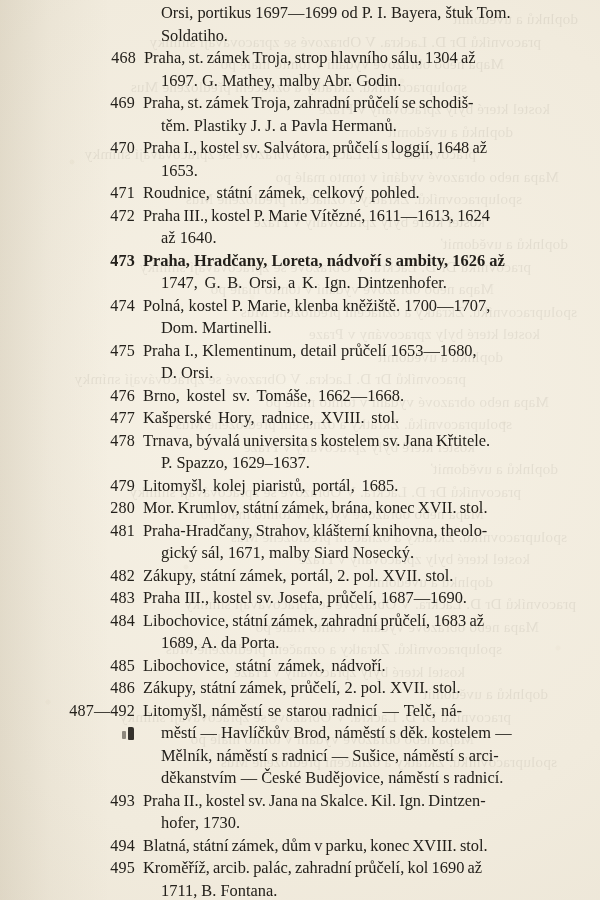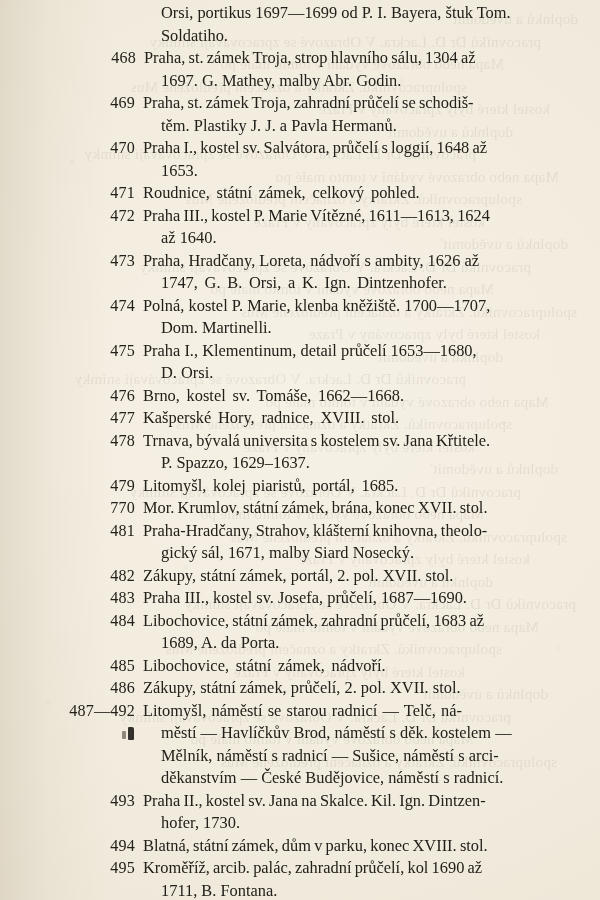--- a/index.html
+++ b/index.html
@@ -207,21 +207,21 @@
         <span class="num">471</span>
         <span class="txt ws2">Roudnice, státní zámek, celkový pohled.</span>
       </div>
       <div class="line" style="position: absolute; left: 0px; top: 204.5px; width: 600px;">
         <span class="num">472</span>
         <span class="txt wsn">Praha III., kostel P. Marie Vítězné, 1611—1613, 1624</span>
       </div>
       <div class="line" style="position: absolute; left: 0px; top: 227px; width: 600px;">
         <span class="txt indent ">až 1640.</span>
       </div>
-      <div class="line" style="position: absolute; left: 0px; top: 249.5px; width: 600px;">
+      <div class="line" style="position: absolute; left: 0px; top: 249.5px; width: 600px; font-weight: bold;">
         <span class="num">473</span>
         <span class="txt ">Praha, Hradčany, Loreta, nádvoří s ambity, 1626 až</span>
       </div>
       <div class="line" style="position: absolute; left: 0px; top: 272px; width: 600px;">
         <span class="txt indent ws2">1747, G. B. Orsi, a K. Ign. Dintzenhofer.</span>
       </div>
       <div class="line" style="position: absolute; left: 0px; top: 294.5px; width: 600px;">
         <span class="num">474</span>
         <span class="txt ">Polná, kostel P. Marie, klenba kněžiště. 1700—1707,</span>
       </div>
@@ -248,21 +248,21 @@
         <span class="txt wsn">Trnava, bývalá universita s kostelem sv. Jana Křtitele.</span>
       </div>
       <div class="line" style="position: absolute; left: 0px; top: 452px; width: 600px;">
         <span class="txt indent ">P. Spazzo, 1629–1637.</span>
       </div>
       <div class="line" style="position: absolute; left: 0px; top: 474.5px; width: 600px;">
         <span class="num">479</span>
         <span class="txt ws2">Litomyšl, kolej piaristů, portál, 1685.</span>
       </div>
       <div class="line" style="position: absolute; left: 0px; top: 497px; width: 600px;">
-        <span class="num">770</span>
+        <span class="num">280</span>
         <span class="txt wsn">Mor. Krumlov, státní zámek, brána, konec XVII. stol.</span>
       </div>
       <div class="line" style="position: absolute; left: 0px; top: 519.5px; width: 600px;">
         <span class="num">481</span>
         <span class="txt wsn">Praha-Hradčany, Strahov, klášterní knihovna, theolo-</span>
       </div>
       <div class="line" style="position: absolute; left: 0px; top: 542px; width: 600px; padding-left: 12px;">
         <span class="txt indent ">gický sál, 1671, malby Siard Nosecký.</span>
       </div>
       <div class="line" style="position: absolute; left: 0px; top: 564.5px; width: 600px;">

